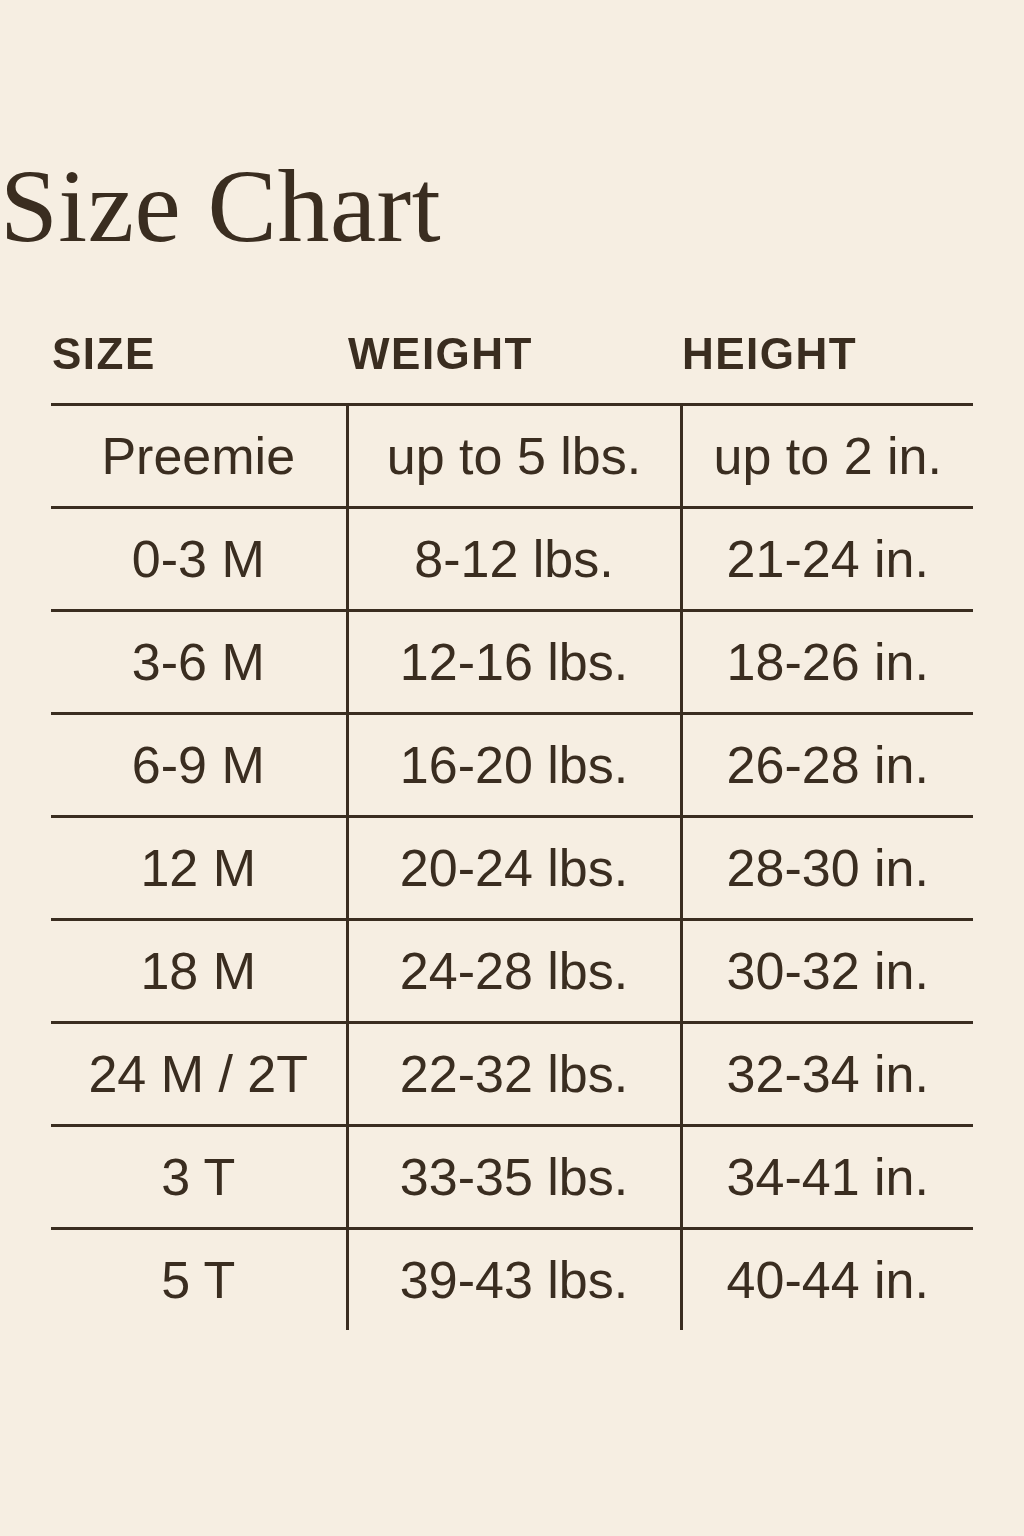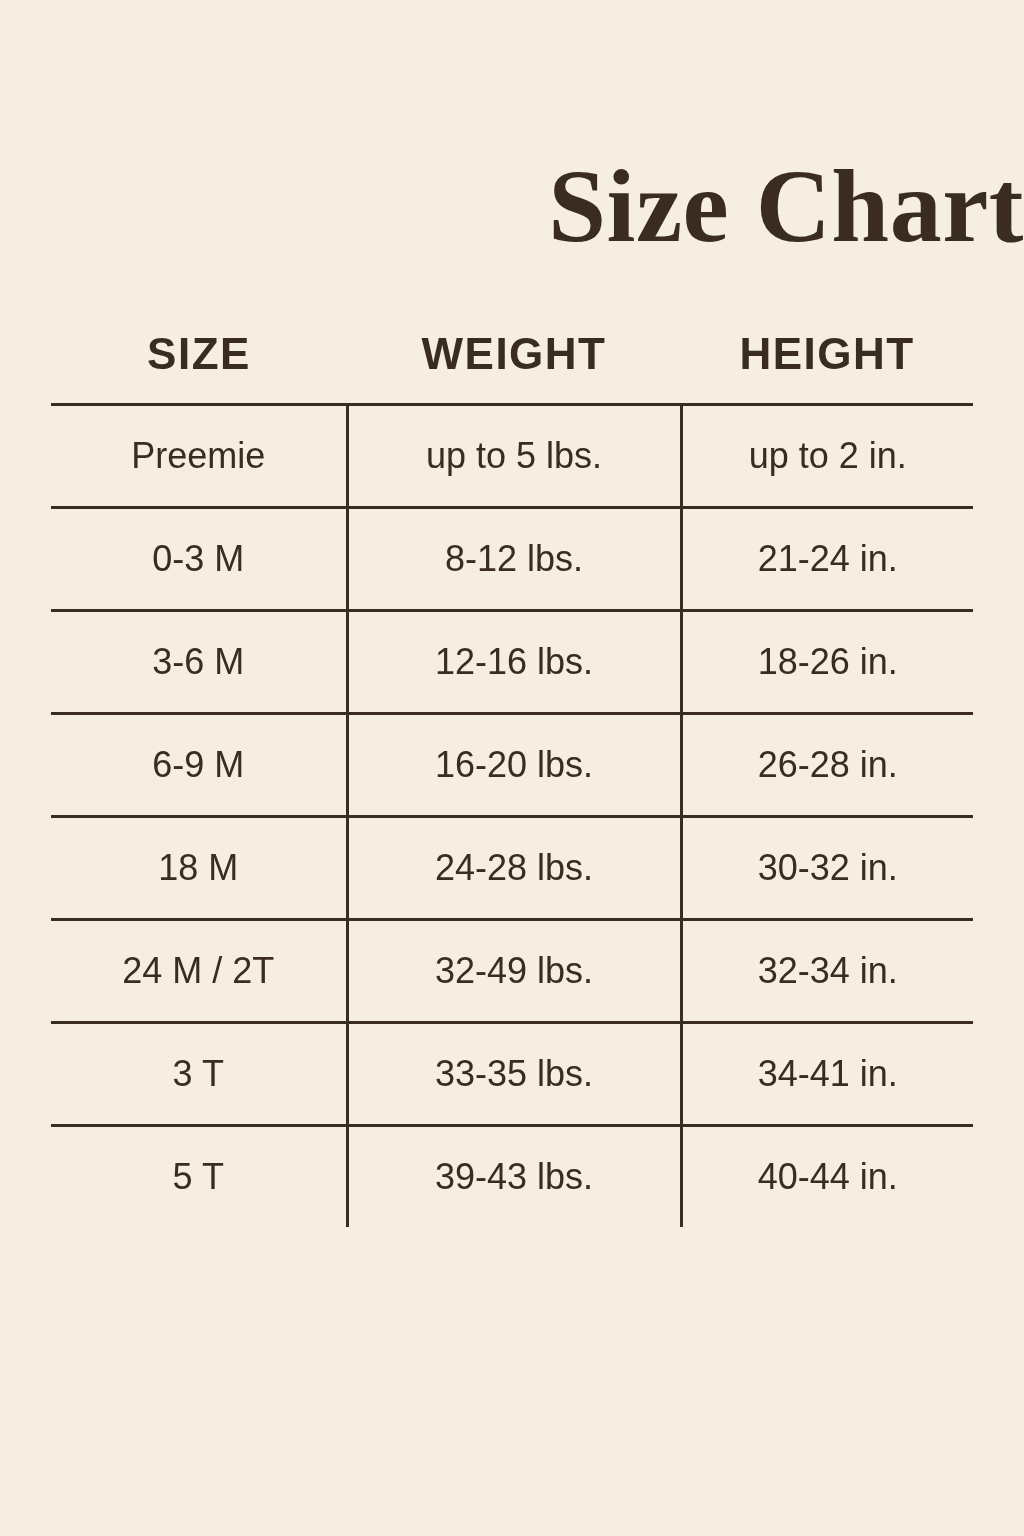--- a/index.html
+++ b/index.html
@@ -15,23 +15,23 @@
     overflow: hidden;
   }
   .page {
     width: 1024px;
     height: 1536px;
     position: relative;
     box-sizing: border-box;
     background: #f6eee2;
   }
   .title {
-    text-align: right;
+    text-align: left;
     font-family: "Liberation Serif", serif;
-    font-weight: 700;
+    font-weight: 400;
     font-size: 104px;
     line-height: 1;
     letter-spacing: 0.5px;
     color: #3a2d20;
     padding-top: 84px;
   }
   table.size-chart {
     width: 922px;
     margin: 0 auto;
     margin-top: 70px;
@@ -42,27 +42,27 @@
   table.size-chart col.c2 { width: 334px; }
   table.size-chart col.c3 { width: 292px; }
 
   thead th {
     font-family: "Liberation Sans", sans-serif;
     font-weight: 700;
     font-size: 44px;
     letter-spacing: 1.5px;
     color: #3a2d20;
     padding-bottom: 24px;
-    text-align: center;
+    text-align: left;
     border-bottom: 3px solid #3a2d20;
   }
   tbody td {
     font-family: "Liberation Sans", sans-serif;
     font-weight: 400;
-    font-size: 36px;
+    font-size: 52px;
     color: #3a2d20;
     text-align: center;
     height: 100px;
     border-bottom: 3px solid #3a2d20;
     border-right: 3px solid #3a2d20;
     padding: 0;
     white-space: nowrap;
   }
   tbody td:last-child {
     border-right: none;
@@ -112,27 +112,32 @@
         <td>3-6 M</td>
         <td>12-16 lbs.</td>
         <td>18-26 in.</td>
       </tr>
       <tr>
         <td>6-9 M</td>
         <td>16-20 lbs.</td>
         <td>26-28 in.</td>
       </tr>
       <tr>
+        <td>12 M</td>
+        <td>20-24 lbs.</td>
+        <td>28-30 in.</td>
+      </tr>
+      <tr>
         <td>18 M</td>
         <td>24-28 lbs.</td>
         <td>30-32 in.</td>
       </tr>
       <tr>
         <td>24 M / 2T</td>
-        <td>32-49 lbs.</td>
+        <td>22-32 lbs.</td>
         <td>32-34 in.</td>
       </tr>
       <tr>
         <td>3 T</td>
         <td>33-35 lbs.</td>
         <td>34-41 in.</td>
       </tr>
       <tr>
         <td>5 T</td>
         <td>39-43 lbs.</td>

